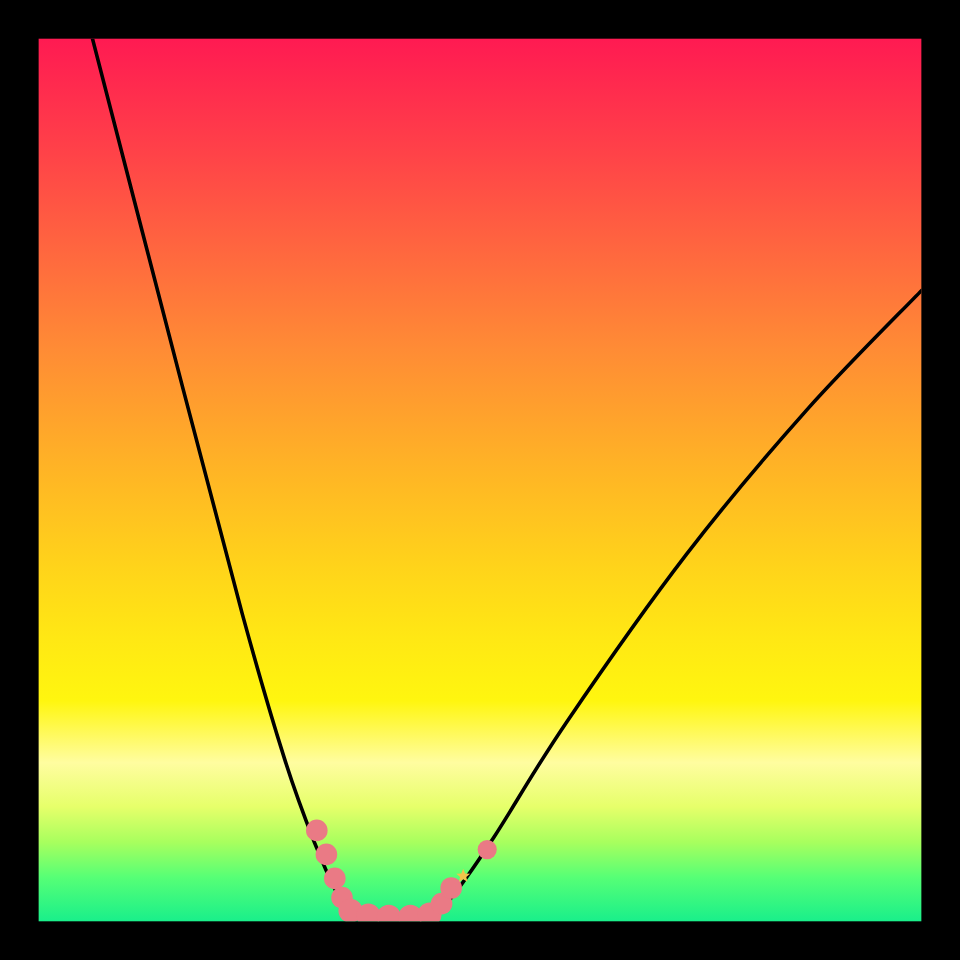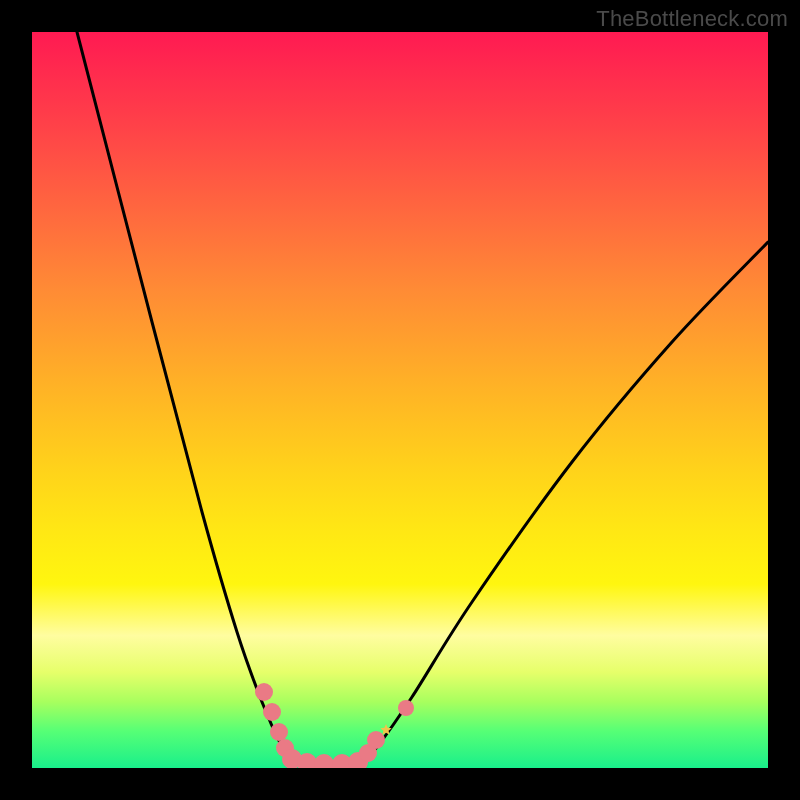--- a/index.html
+++ b/index.html
@@ -89,14 +89,13 @@
           <circle cx="292" cy="732" r="10" fill="#ea7a85"></circle>
           <circle cx="310" cy="732" r="10" fill="#ea7a85"></circle>
           <circle cx="326" cy="730" r="10" fill="#ea7a85"></circle>
           <circle cx="336" cy="721" r="9" fill="#ea7a85"></circle>
           <circle cx="344" cy="708" r="9" fill="#ea7a85"></circle>
           <polygon points="354,692 352.4129798188103,695.8156541151876 348.2936609022291,696.1458980337503 351.4321474060031,698.8343458848124 350.47328848624517,702.8541019662497 354,700.7 357.52671151375483,702.8541019662497 356.5678525939969,698.8343458848124 359.7063390977709,696.1458980337503 355.5870201811897,695.8156541151876" fill="#f2c44a"></polygon>
           <circle cx="374" cy="676" r="8" fill="#ea7a85"></circle>
         </g>
     </svg>
   </div>
-  <div class="watermark">TheBottleneck.com</div>
 </div>
 
 </body></html>

